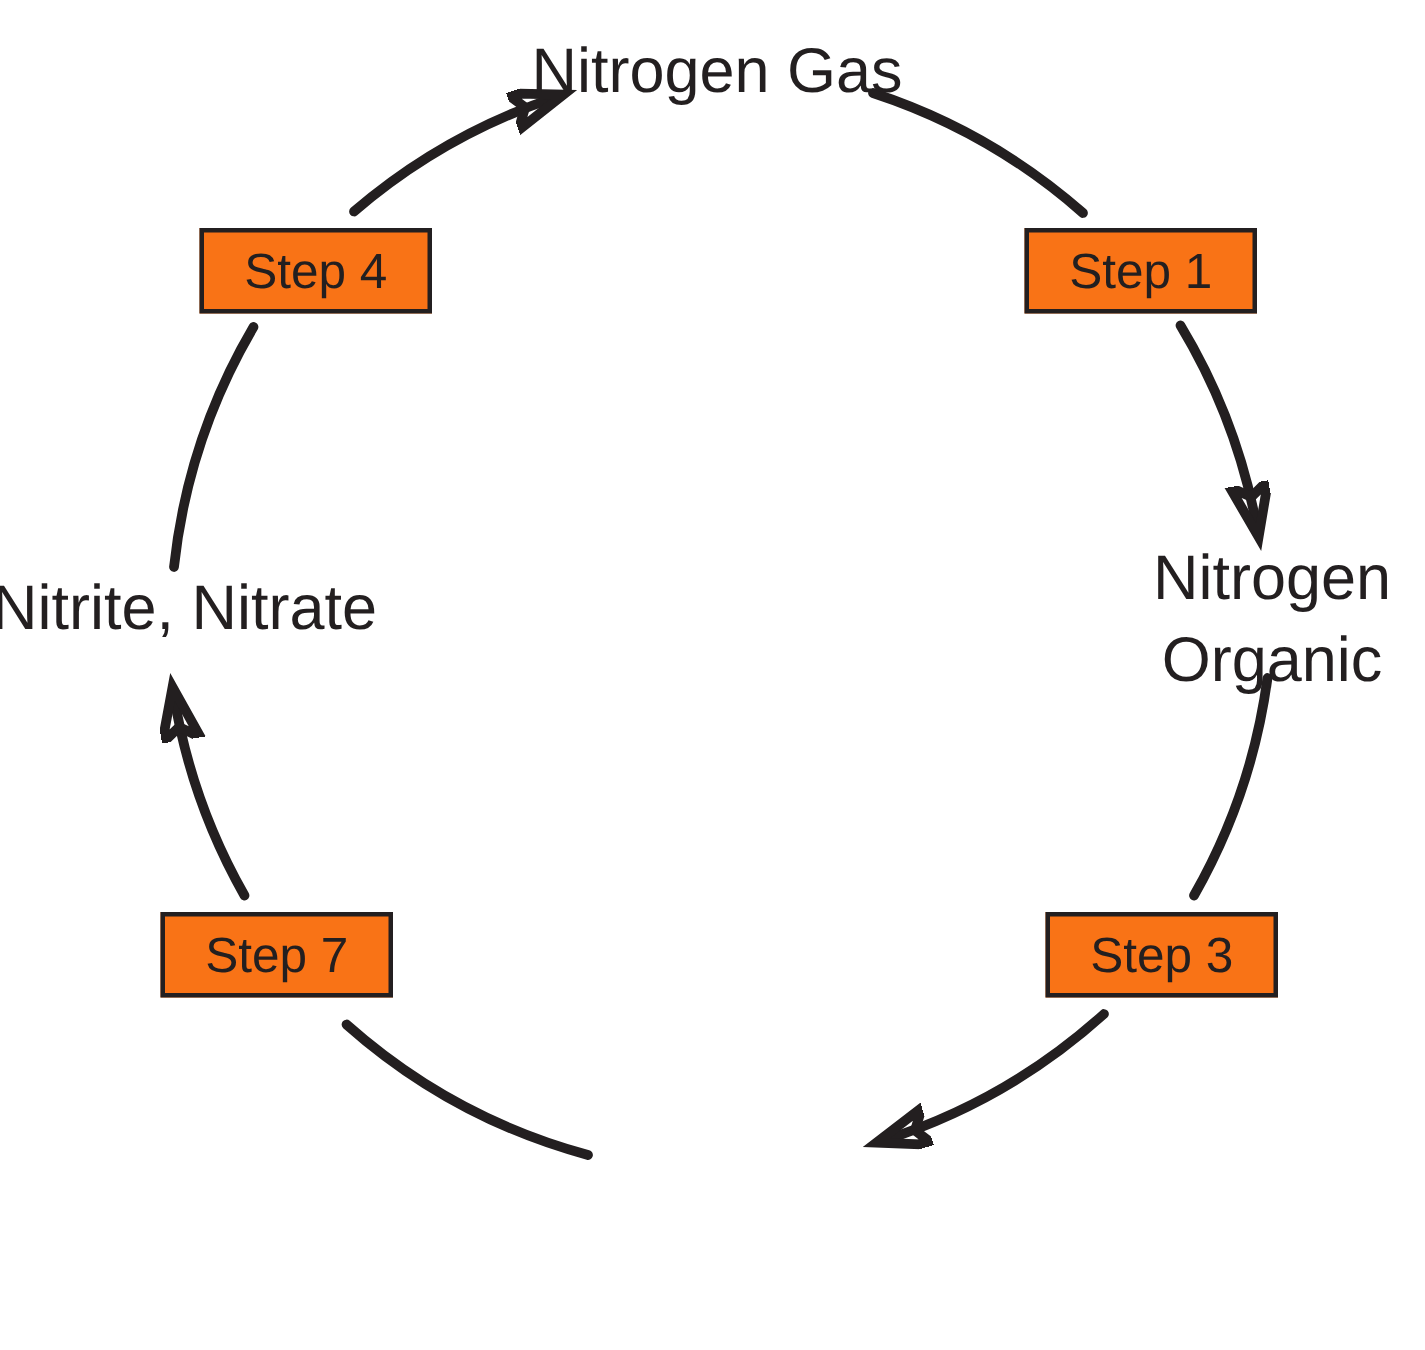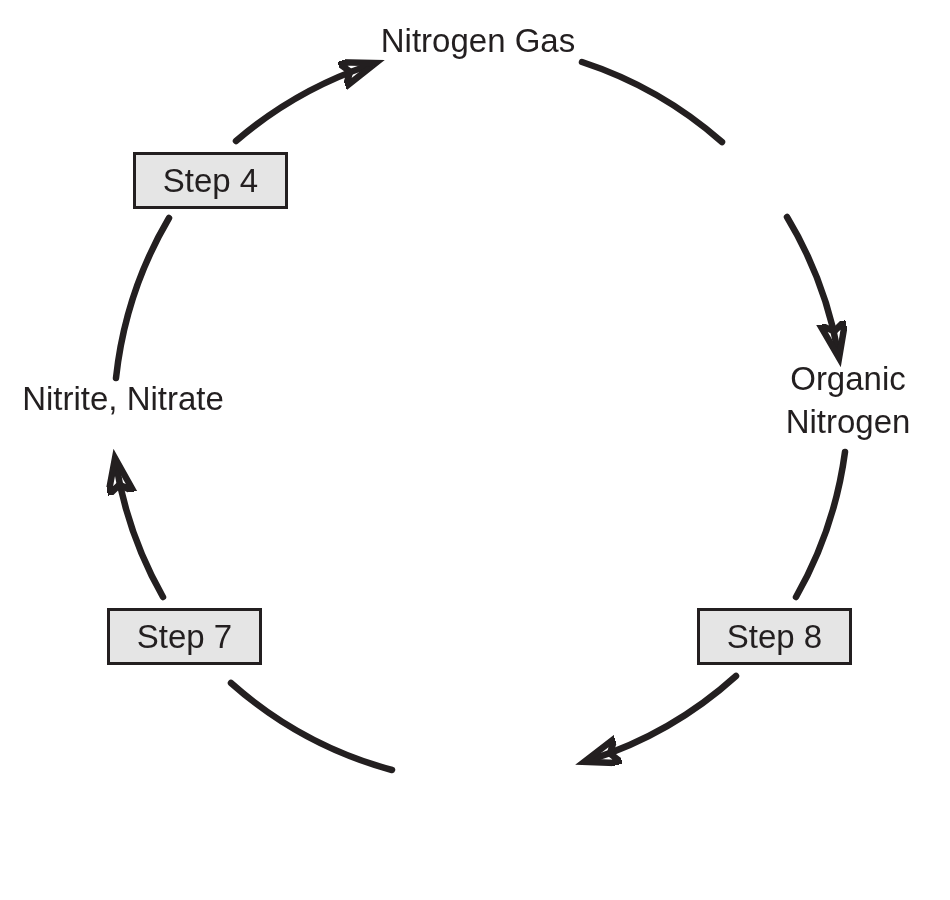--- a/index.html
+++ b/index.html
@@ -21,30 +21,30 @@
   .arrow-layer path {
     fill: none;
     stroke: #231f20;
     stroke-width: 6.5;
     stroke-linecap: round;
   }
   .node-label {
     position: absolute;
     transform: translateX(-50%);
     text-align: center;
-    font-size: 33px;
+    font-size: 42px;
     line-height: 1.3;
     white-space: nowrap;
   }
   .step-box {
     position: absolute;
     width: 149px;
     height: 51px;
     border: 3px solid #231f20;
-    background: #e5e5e5;
+    background: #f97316;
     display: flex;
     align-items: center;
     justify-content: center;
     font-size: 33px;
   }
   sub { font-size: 0.66em; vertical-align: -0.22em; }
   sup { font-size: 0.66em; vertical-align: 0.5em; }
   .formula-gap { display: inline-block; width: 26px; }
 </style>
 </head>
@@ -65,28 +65,31 @@
     <path d="M 392 770 A 400 400 0 0 1 231 683"></path>
     <path d="M 163 597 A 400 400 0 0 1 116 464" marker-end="url(#arrowhead)"></path>
     <path d="M 116 378 A 400 400 0 0 1 169 218"></path>
     <path d="M 236 141 A 400 400 0 0 1 370 65" marker-end="url(#arrowhead)"></path>
   </svg>
 
   <div class="node-label" style="left:478px; top:20px;">
     <div>Nitrogen Gas</div>
   </div>
 
+  <div class="step-box" style="left:683px; top:152px;">
+    <span>Step 1</span>
+  </div>
 
   <div class="node-label" style="left:848px; top:358px;">
+    <div>Nitrogen</div>
     <div>Organic</div>
-    <div>Nitrogen</div>
   </div>
 
   <div class="step-box" style="left:697px; top:608px;">
-    <span>Step 8</span>
+    <span>Step 3</span>
   </div>
 
 
   <div class="step-box" style="left:107px; top:608px;">
     <span>Step 7</span>
   </div>
 
   <div class="node-label" style="left:123px; top:378px;">
     <div>Nitrite, Nitrate</div>
   </div>

